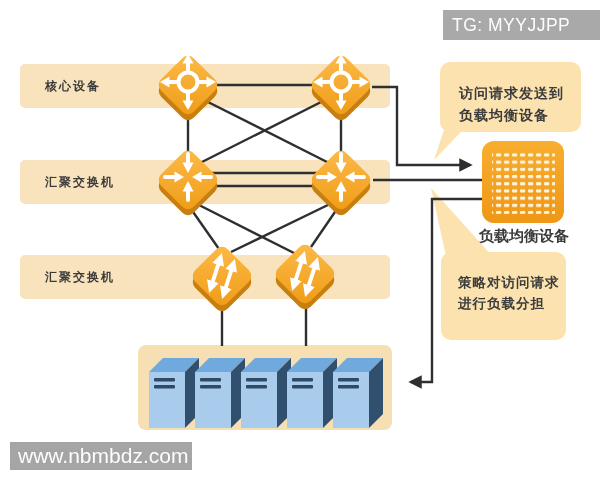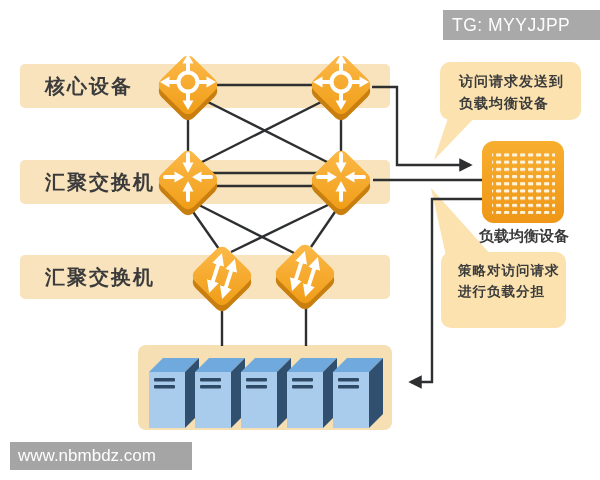--- a/index.html
+++ b/index.html
@@ -3,58 +3,58 @@
 <meta charset="utf-8">
 <style>
   html,body{margin:0;padding:0;}
   body{width:600px;height:480px;background:#ffffff;overflow:hidden;
        font-family:"Liberation Sans","DejaVu Sans",sans-serif;}
   .canvas{position:relative;width:600px;height:480px;background:#fff;}
 
   
   .band{position:absolute;left:20px;width:370px;height:44px;background:#F8E3BD;
         border-radius:5px;display:flex;align-items:center;}
-  .band .band-label{font-size:20px;font-weight:bold;color:#3B3B3B;margin-left:25px;
+  .band .band-label{font-size:12px;font-weight:bold;color:#3B3B3B;margin-left:25px;
         letter-spacing:2px;}
   #band-core{top:64px;}
   #band-agg{top:160px;}
   #band-access{top:255px;}
 
   
   .links{position:absolute;left:0;top:0;z-index:2;}
 
   
   .node{position:absolute;width:72px;height:72px;z-index:3;}
 
   
   .lb{position:absolute;left:480px;top:139px;width:86px;height:86px;z-index:3;}
   .lb-label{position:absolute;left:468px;top:227px;width:112px;text-align:center;
         font-size:15px;font-weight:bold;color:#3B3B3B;z-index:3;}
 
   
   .bubble{position:absolute;background:#FBE2AF;border-radius:10px;z-index:3;
-        padding:8px 0 6px 19px;}
+        padding:20px 0 6px 19px;}
   .bubble .bline{font-size:14px;font-weight:bold;color:#3C3C3C;line-height:22px;
         letter-spacing:1px;white-space:nowrap;}
   #bubble-top{left:440px;top:62px;width:122px;height:44px;}
   #bubble-bottom{left:441px;top:252px;width:108px;height:62px;padding-left:17px;}
   #bubble-bottom .bline{font-size:13.5px;line-height:21px;}
 
   
   .server-panel{position:absolute;left:138px;top:345px;width:254px;height:85px;
         background:#F6DFB2;border-radius:8px;z-index:1;}
   .servers{position:absolute;left:149px;top:356px;display:flex;z-index:3;}
   .servers svg{margin-right:-6px;}
 
   
   .badge{position:absolute;background:#A9A9A9;color:#FDFDFD;z-index:5;
         display:flex;align-items:center;}
   #tg-badge{left:443px;top:10px;width:150px;height:30px;font-size:17.5px;
         padding-left:9px;letter-spacing:0.5px;}
-  #site-badge{left:10px;top:442px;width:174px;height:28px;font-size:17px;
+  #site-badge{left:10px;top:442px;width:174px;height:28px;font-size:21px;
         padding-left:8px;background:#A5A5A5;}
 </style>
 </head>
 <body>
 
 <div class="canvas">
 
   <div class="band" id="band-core">
     <span class="band-label">核心设备</span>
   </div>

